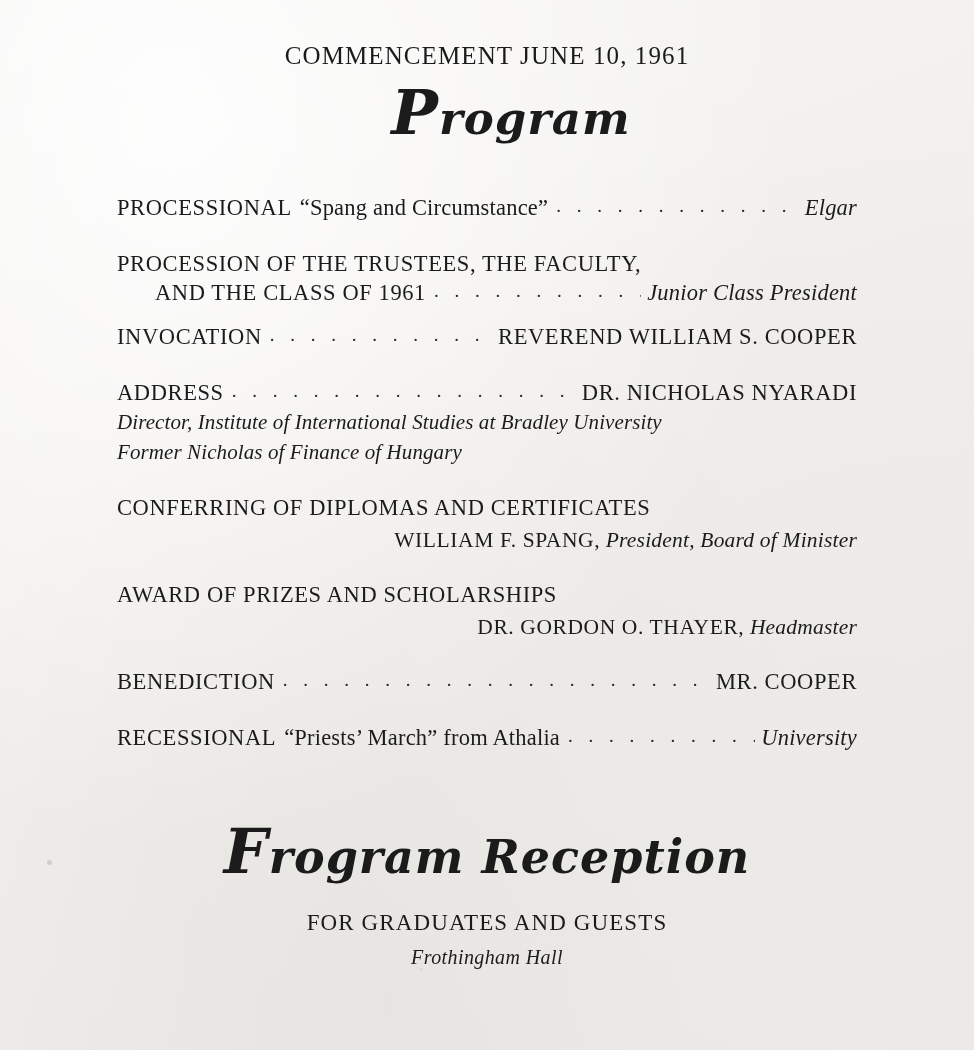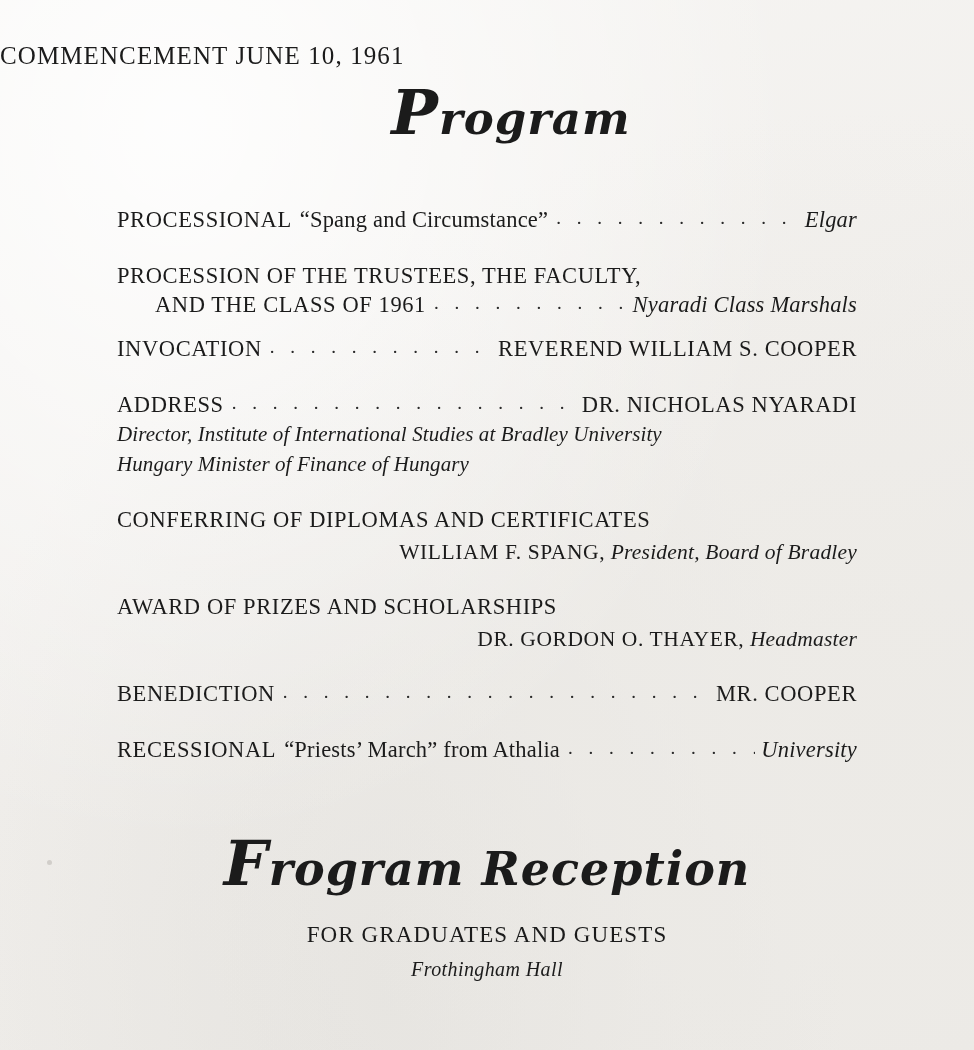--- a/index.html
+++ b/index.html
@@ -31,20 +31,21 @@
     border-radius: 50%;
     opacity: .55;
   }
   .content {
     position: relative;
     width: 974px;
     height: 1050px;
   }
 
   .heading-top {
+    text-align: center;
     font-size: 25px;
     letter-spacing: 1.1px;
     margin-top: 42px;
     font-variant: small-caps;
     text-transform: uppercase;
   }
 
   .script {
     text-align: center;
     font-family: "DejaVu Serif", serif;
@@ -56,21 +57,21 @@
     font-size: 45px;
     margin-top: 22px;
     padding-left: 48px;
   }
   .script-program .cap {
     font-size: 62px;
     line-height: 0;
   }
 
   .program-block {
-    margin: 60px auto 0 auto;
+    margin: 48px auto 0 auto;
     width: 740px;
   }
 
   .entry {
     margin-bottom: 26px;
     font-size: 22.5px;
     line-height: 1.32;
   }
   .entry.tight { margin-bottom: 14px; }
 
@@ -172,49 +173,49 @@
       </div>
     </div>
 
     <div class="entry tight">
       <div class="line">
         <span class="caps">PROCESSION OF THE TRUSTEES, THE FACULTY,</span>
       </div>
       <div class="line indent-line">
         <span class="caps">AND THE CLASS OF 1961</span>
         <span class="dots">. . . . . . . . . . . . .</span>
-        <span class="ital">Nyaradi Class Marshals</span>
+        <span class="ital">Junior Class President</span>
       </div>
     </div>
 
     <div class="entry">
       <div class="line">
         <span class="caps">INVOCATION</span>
         <span class="dots">. . . . . . . . . . . . . . . . .</span>
         <span class="caps">Reverend William S. Cooper</span>
       </div>
     </div>
 
     <div class="entry">
       <div class="line">
         <span class="caps">ADDRESS</span>
         <span class="dots">. . . . . . . . . . . . . . . . . . . . . . . . .</span>
         <span class="caps">Dr. Nicholas Nyaradi</span>
       </div>
       <div class="sub">Director, Institute of International Studies at Bradley University</div>
-      <div class="sub">Hungary Minister of Finance of Hungary</div>
+      <div class="sub">Former Nicholas of Finance of Hungary</div>
     </div>
 
     <div class="entry">
       <div class="line">
         <span class="caps">CONFERRING OF DIPLOMAS AND CERTIFICATES</span>
       </div>
       <div class="subline">
         <span class="caps">William F. Spang,</span>
-        <span class="ital">President, Board of Bradley</span>
+        <span class="ital">President, Board of Minister</span>
       </div>
     </div>
 
     <div class="entry">
       <div class="line">
         <span class="caps">AWARD OF PRIZES AND SCHOLARSHIPS</span>
       </div>
       <div class="subline">
         <span class="caps">Dr. Gordon O. Thayer,</span>
         <span class="ital">Headmaster</span>

